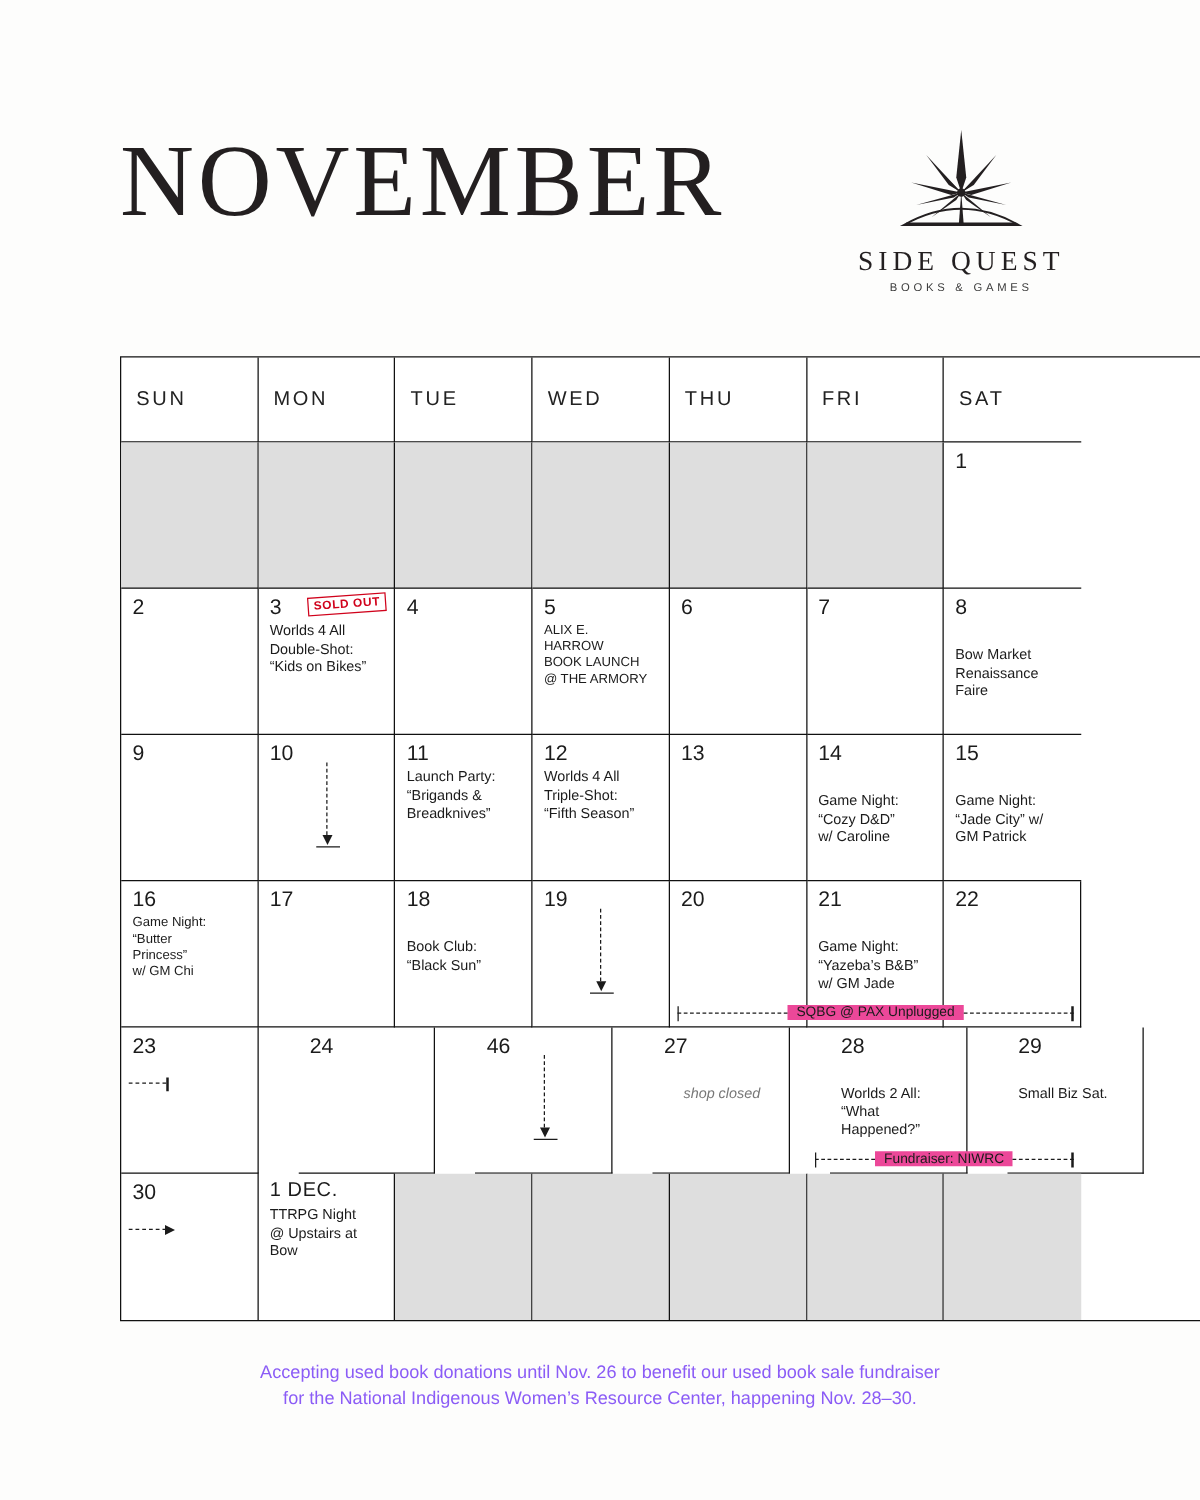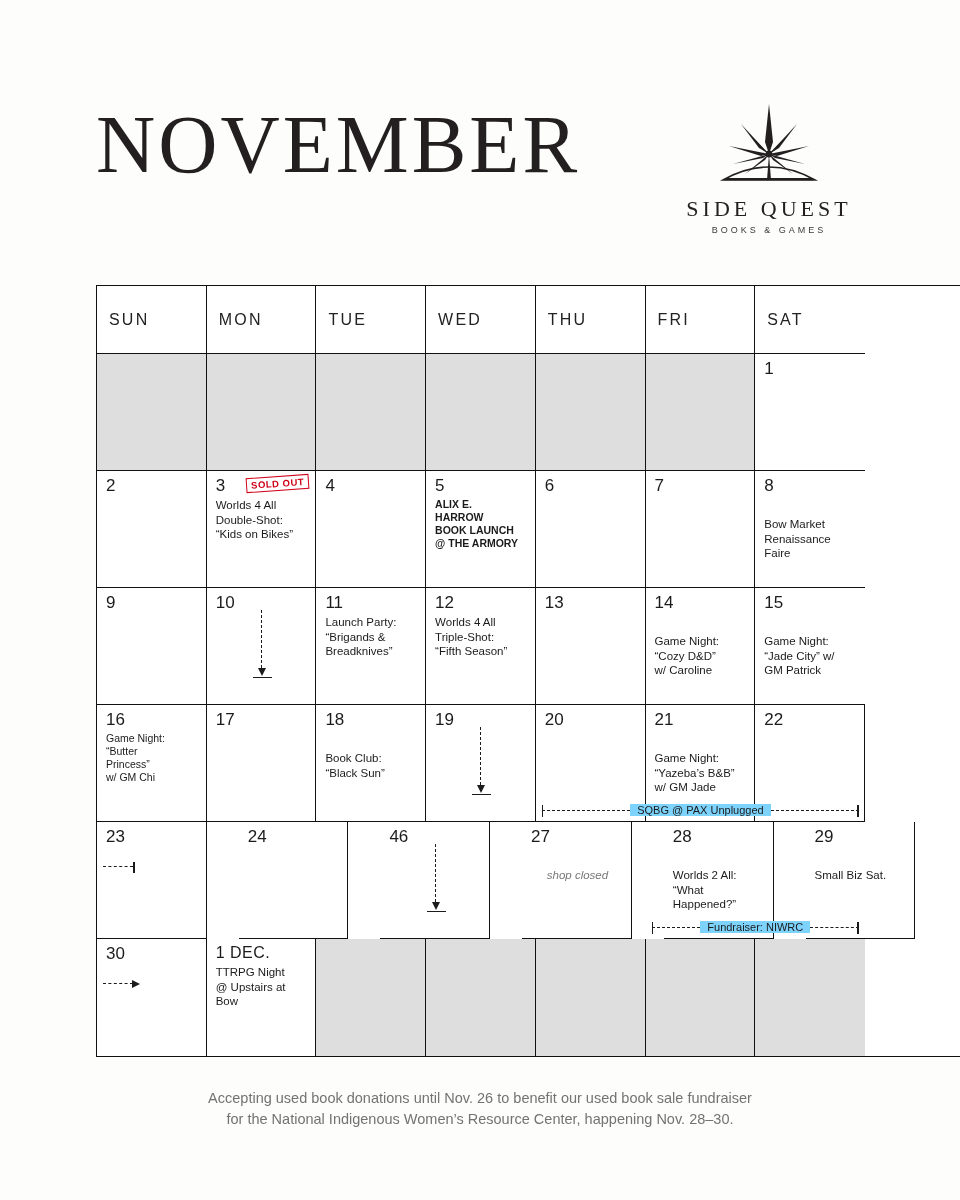--- a/index.html
+++ b/index.html
@@ -194,30 +194,30 @@
   .banner .cap-l::before {
     content:"";
     position:absolute; left:0; top:-5.5px;
     width:1.6px; height:12px; background:#1b1b1b;
   }
   .banner .cap-r::after {
     content:"";
     position:absolute; right:0; top:-5.5px;
     width:1.6px; height:12px; background:#1b1b1b;
   }
-  .banner .txt { padding: 0 7px; background: #7dd3fc; }
+  .banner .txt { padding: 0 7px; background: #ec4899; }
 
   
   .footer {
     position: absolute;
     left: 0; right: 0; top: 1088px;
     text-align: center;
     font-size: 14.5px;
     line-height: 1.45;
-    color: #737373;
+    color: #8b5cf6;
   }
 </style>
 </head>
 <body>
 
 <div class="page">
 
   <div class="header">
     <div class="month-title">NOVEMBER</div>
     <div class="logo">
@@ -289,21 +289,21 @@
           <div class="soldout">SOLD OUT</div>
           <div class="evt" style="white-space: pre-line;">Worlds 4 All
 Double-Shot:
 “Kids on Bikes”</div>
         </div>
         <div class="cell">
           <div class="daynum">4</div>
         </div>
         <div class="cell">
           <div class="daynum">5</div>
-          <div class="evt small" style="white-space: pre-line; font-weight: bold;">ALIX E.
+          <div class="evt small" style="white-space: pre-line;">ALIX E.
 HARROW
 BOOK LAUNCH
 @ THE ARMORY</div>
         </div>
         <div class="cell">
           <div class="daynum">6</div>
         </div>
         <div class="cell">
           <div class="daynum">7</div>
         </div>

